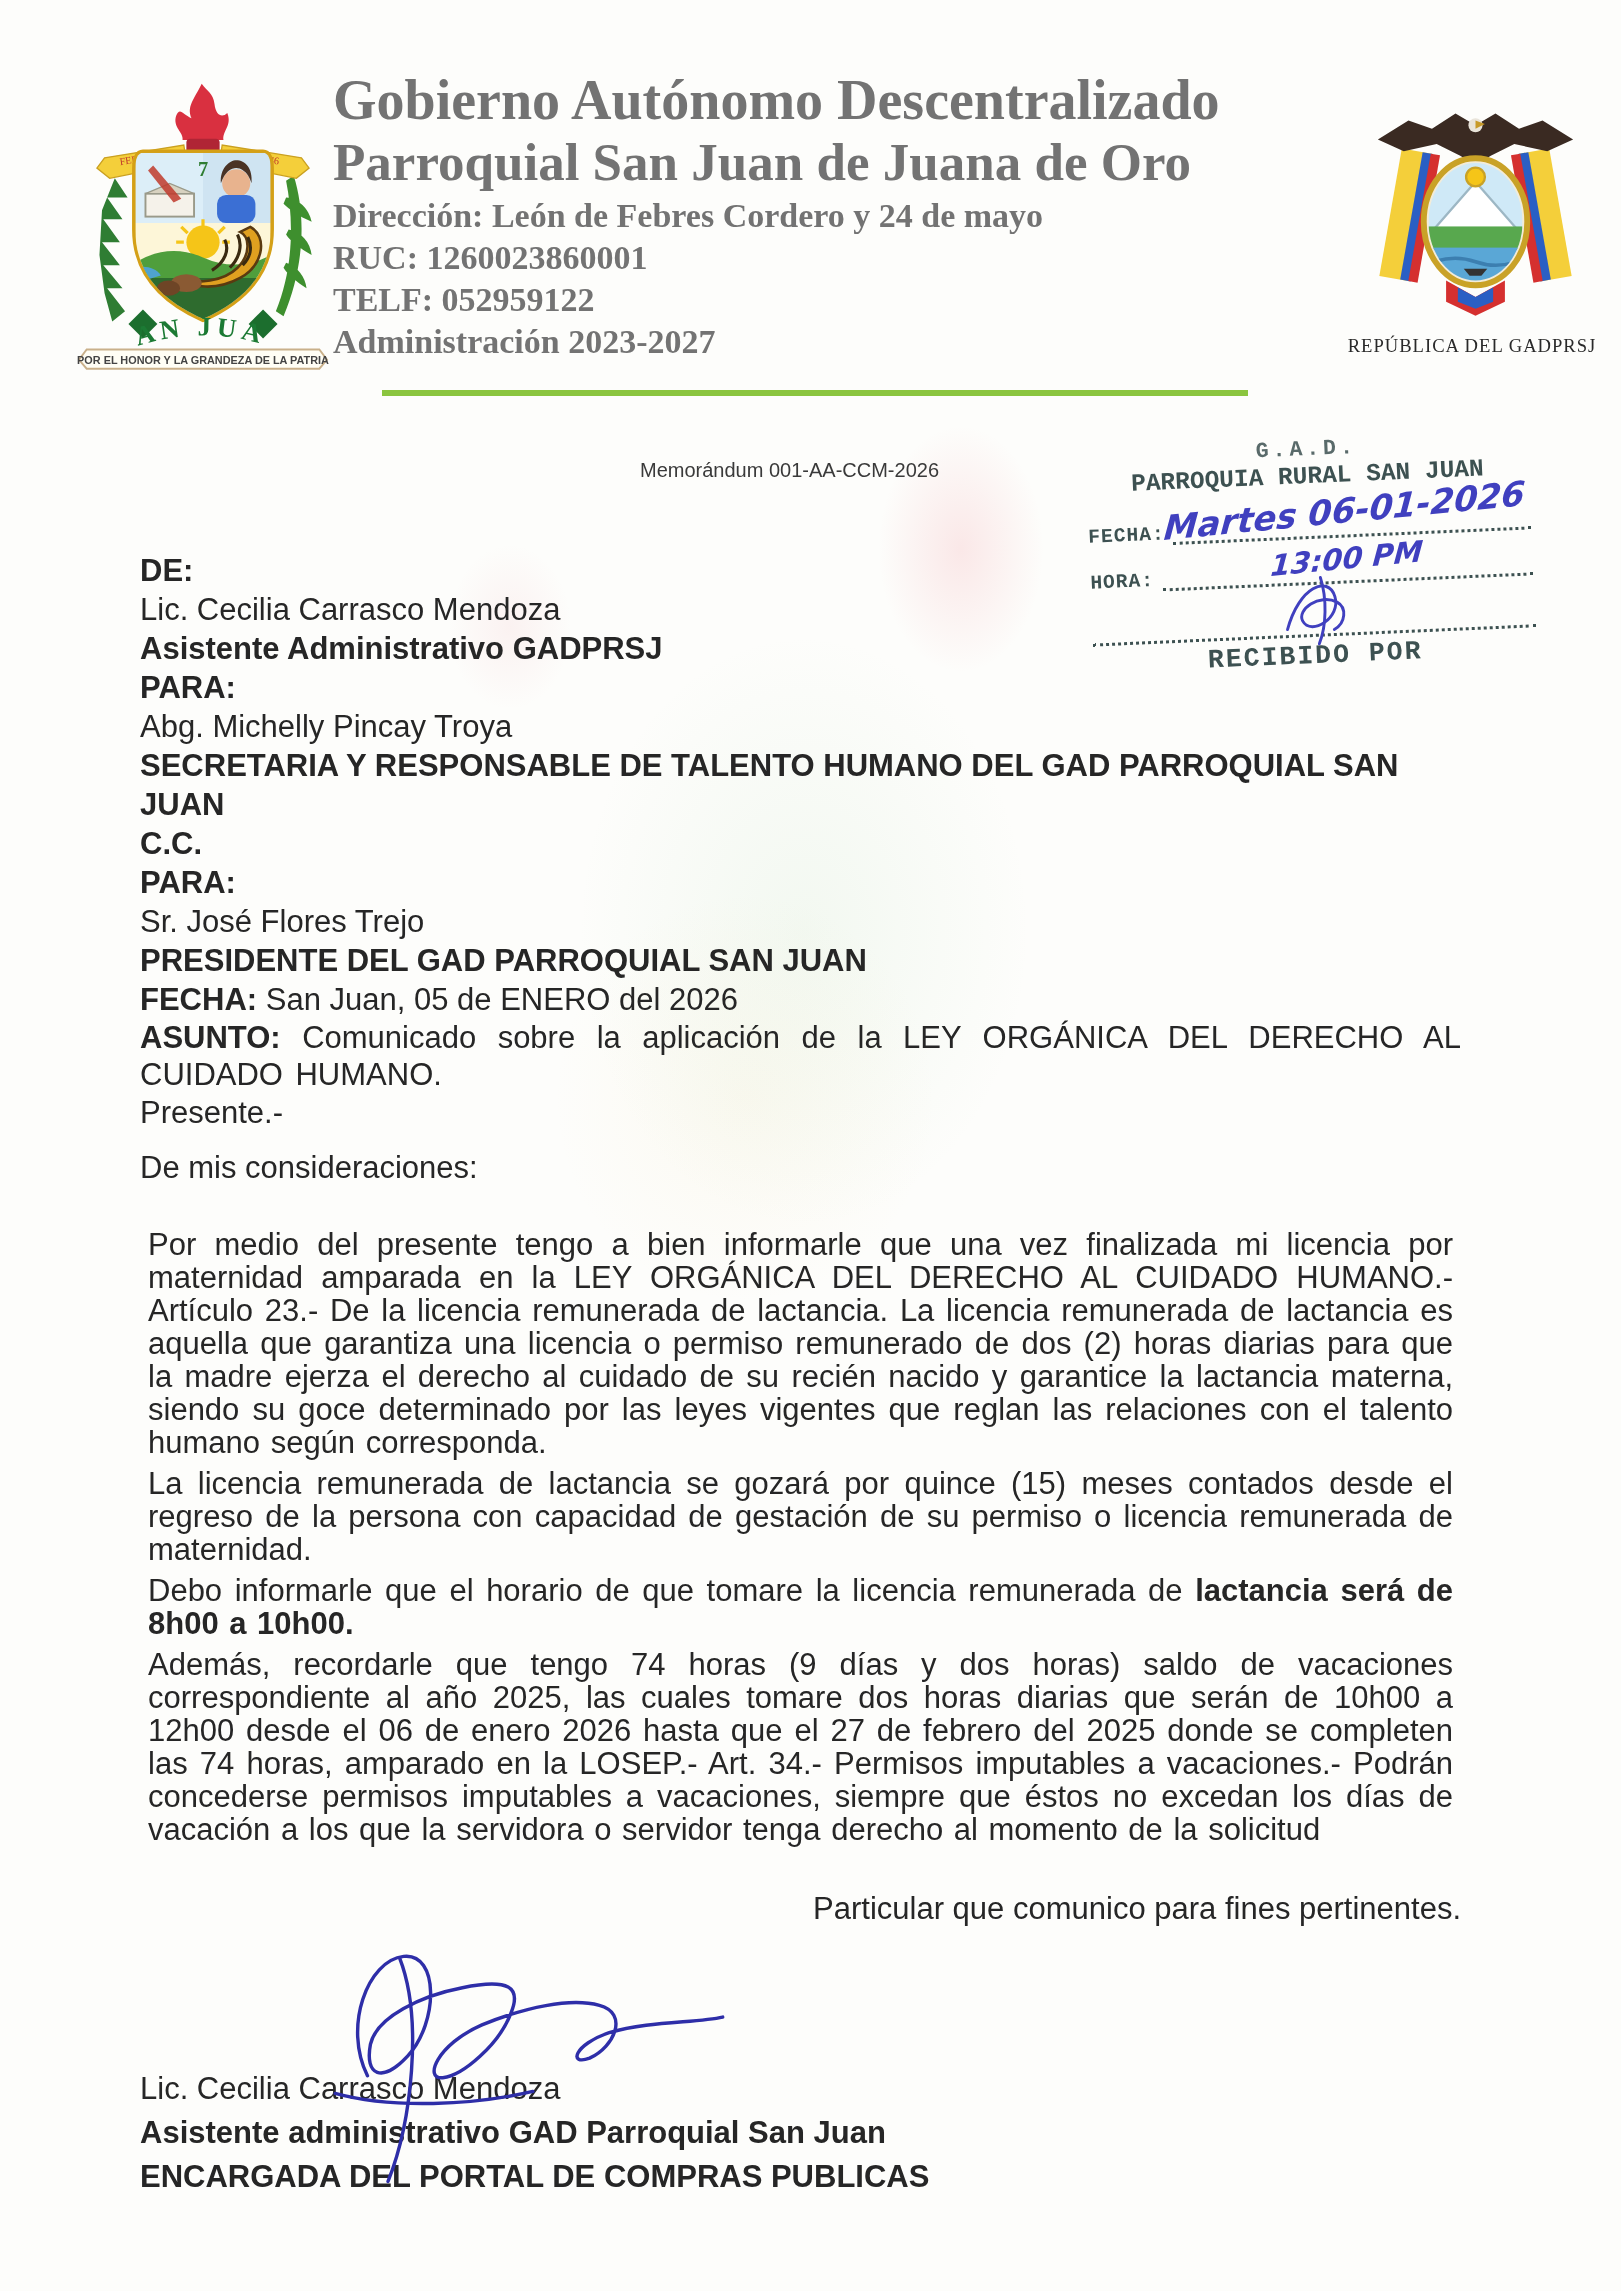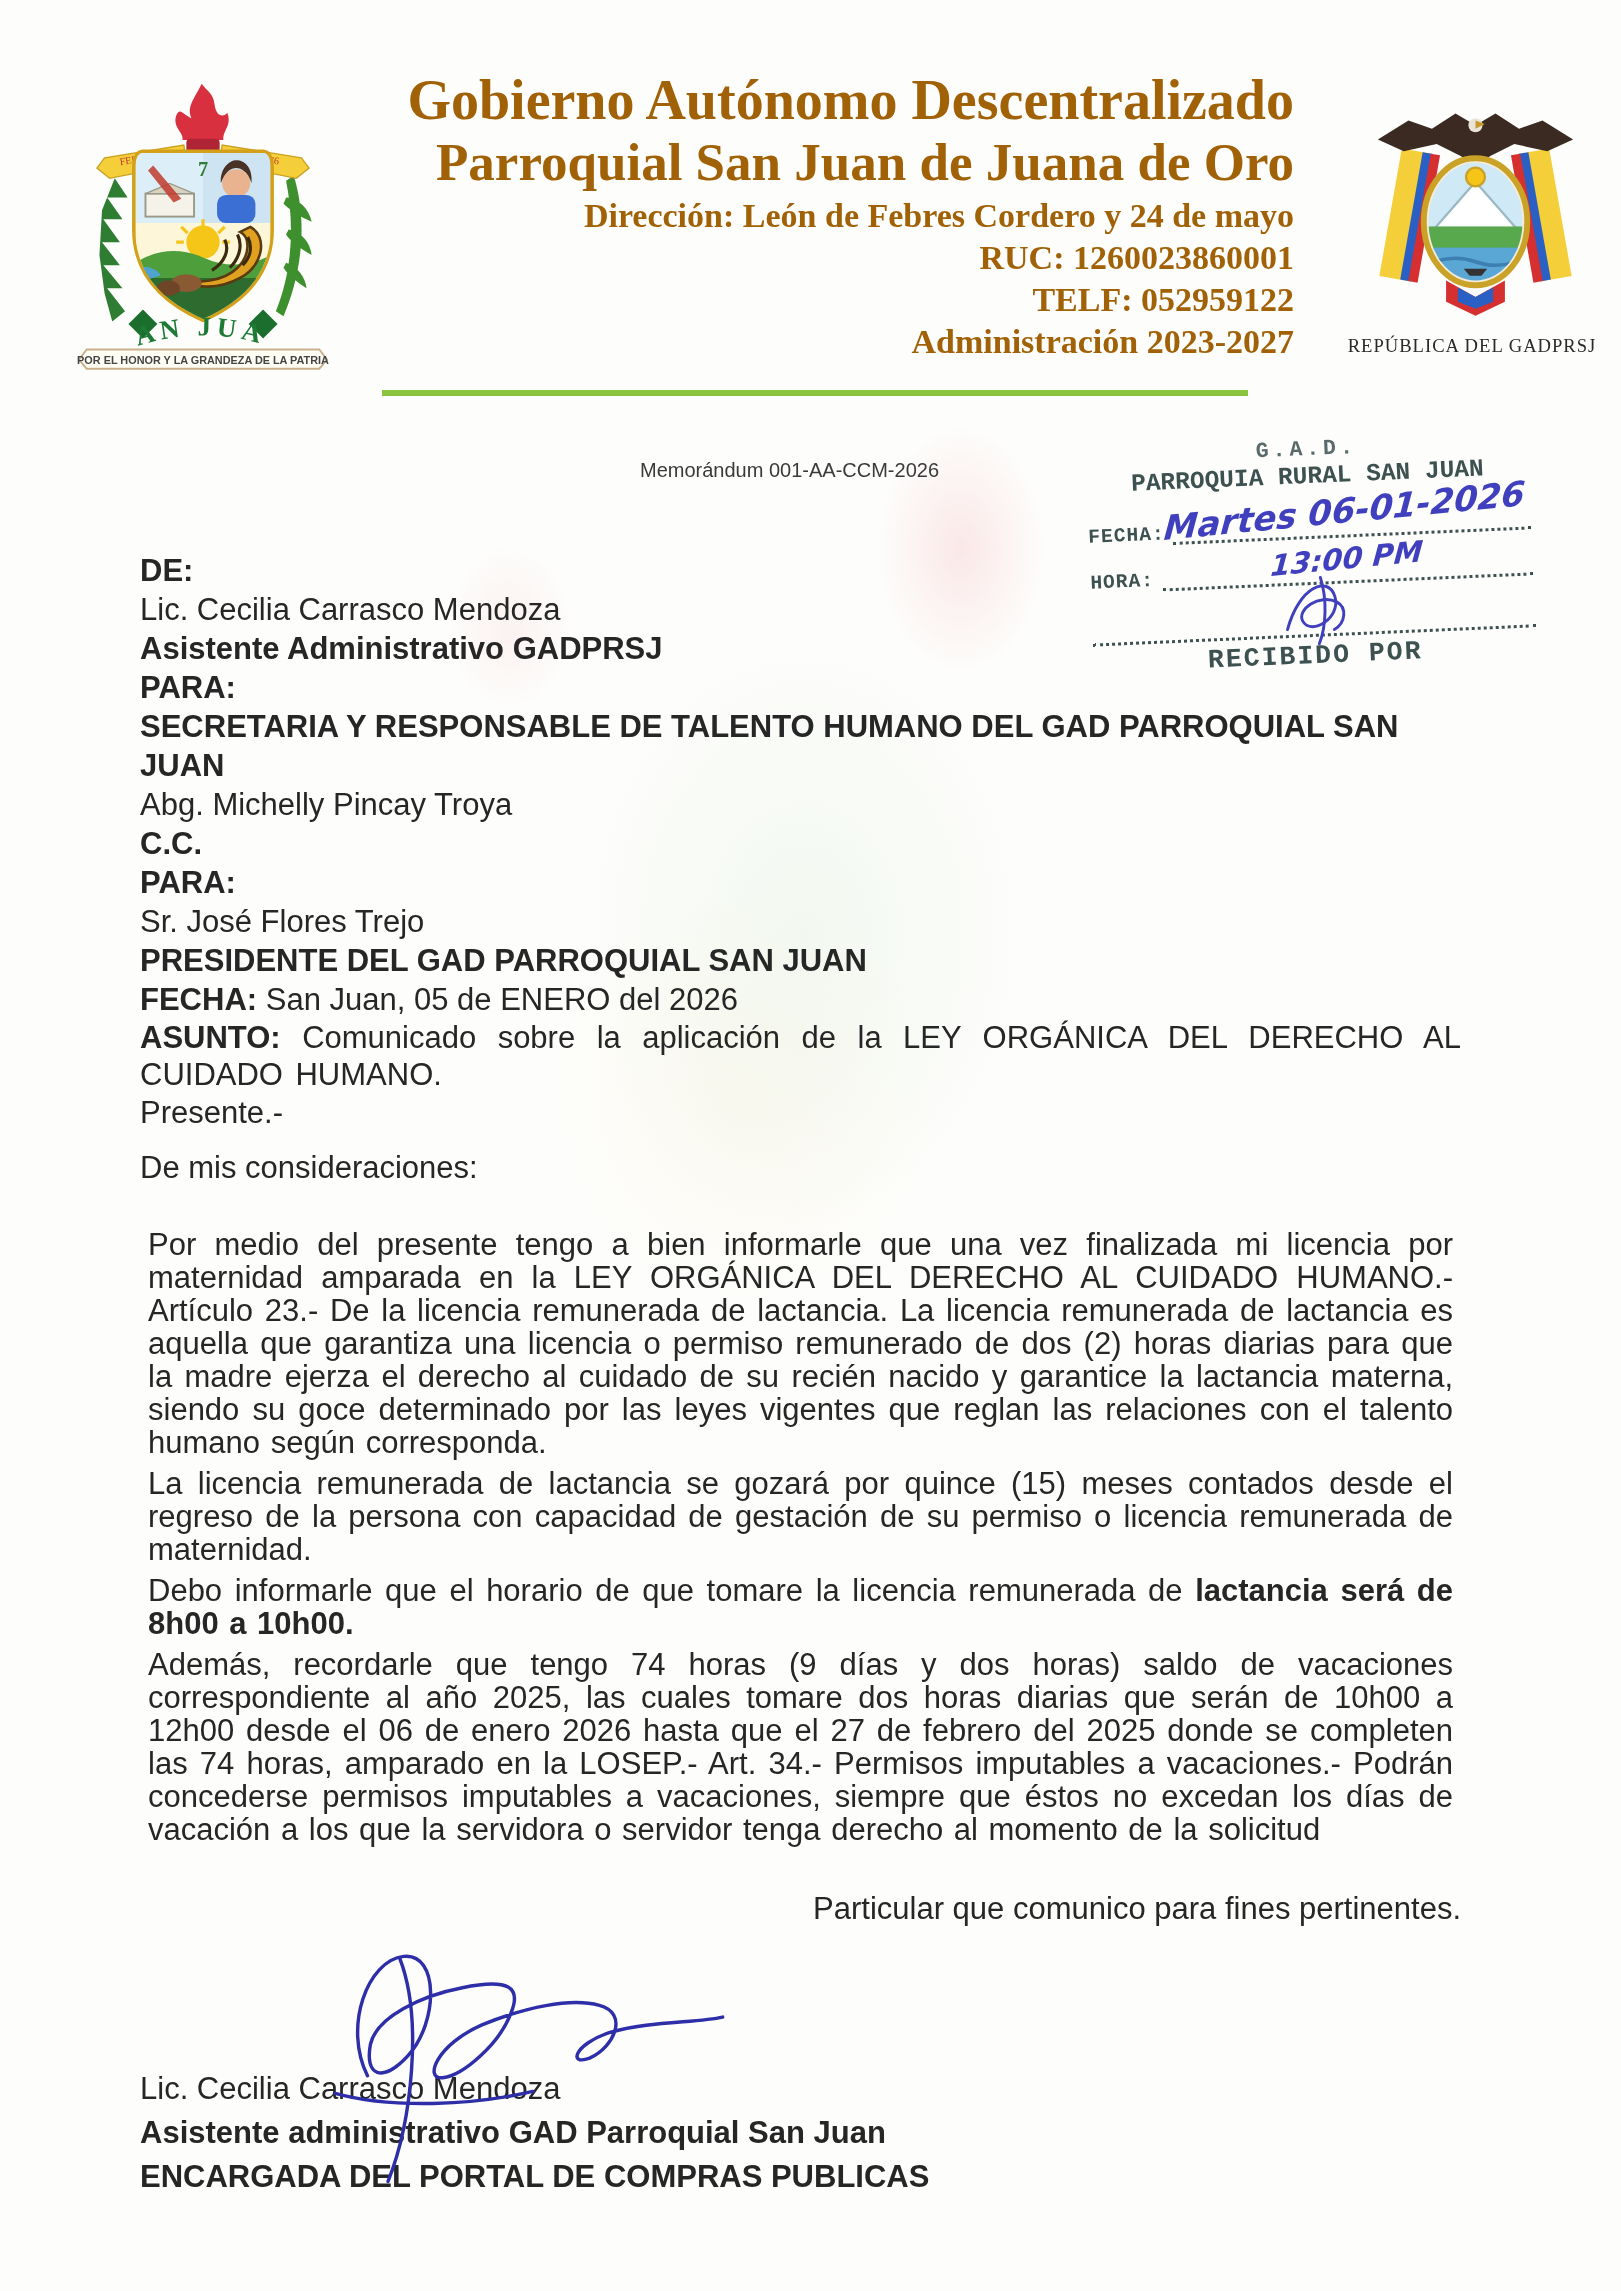--- a/index.html
+++ b/index.html
@@ -17,22 +17,22 @@
       radial-gradient(ellipse 314px 412px at 804px 931px, rgba(150,205,150,0.10), transparent 72%),
       radial-gradient(ellipse 274px 294px at 745px 1098px, rgba(235,205,120,0.08), transparent 70%);
   }
   
   .crest-left{position:absolute;left:67px;top:76px;width:272px;height:294px;}
   .crest-right{position:absolute;left:1360px;top:90px;width:231px;height:247px;}
   .crest-right-caption{
     position:absolute;left:1325px;top:335px;width:294px;text-align:center;
     font-family:"Liberation Serif",serif;font-size:18.6px;letter-spacing:1px;color:#2a2a2a;
   }
-  .title-block{position:absolute;left:333px;top:69px;width:961px;text-align:right;
-    font-family:"Liberation Serif",serif;font-weight:bold;color:#a16207;}
+  .title-block{position:absolute;left:333px;top:69px;width:961px;text-align:left;
+    font-family:"Liberation Serif",serif;font-weight:bold;color:#737373;}
   .title-l1{font-size:56px;line-height:63px;}
   .title-l2{font-size:53px;line-height:61px;}
   .title-sub{font-size:34px;line-height:39px;margin-top:2.9px;}
   .divider{position:absolute;left:382px;top:390px;width:866px;height:5.9px;background:#8bc53f;}
   
   .memo-number{position:absolute;left:640px;top:459px;font-size:20px;color:#3a3a3a;}
   
   .stamp{
     position:absolute;left:1090px;top:437px;width:443px;height:265px;
     transform:rotate(-2.5deg);color:#3d5151;
@@ -206,22 +206,22 @@
         <path d="M50,6 C56,28 54,56 46,74"></path>
       </g>
     </svg>
   </div>
 
   <div class="content">
     <div class="rl b">DE:</div>
     <div class="rl">Lic. Cecilia Carrasco Mendoza</div>
     <div class="rl b">Asistente Administrativo GADPRSJ</div>
     <div class="rl b">PARA:</div>
+    <div class="rl">Abg. Michelly Pincay Troya</div>
     <div class="rl b">SECRETARIA Y RESPONSABLE DE TALENTO HUMANO DEL GAD PARROQUIAL SAN JUAN</div>
-    <div class="rl">Abg. Michelly Pincay Troya</div>
     <div class="rl b">C.C.</div>
     <div class="rl b">PARA:</div>
     <div class="rl">Sr. José Flores Trejo</div>
     <div class="rl b">PRESIDENTE DEL GAD PARROQUIAL SAN JUAN</div>
     <div class="rl"><span class="b">FECHA:</span> <span>San Juan, 05 de ENERO del 2026</span></div>
     <div class="rl just asunto"><span class="b">ASUNTO:</span> <span>Comunicado sobre la aplicación de la LEY ORGÁNICA DEL DERECHO AL CUIDADO HUMANO.</span></div>
     <div class="rl">Presente.-</div>
 
     <div class="salutation">De mis consideraciones:</div>
 

